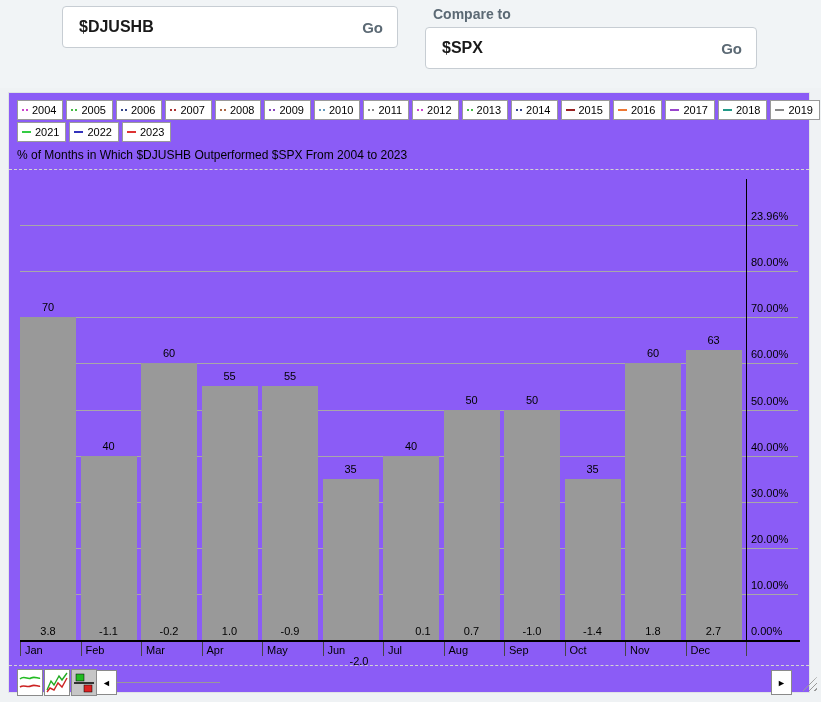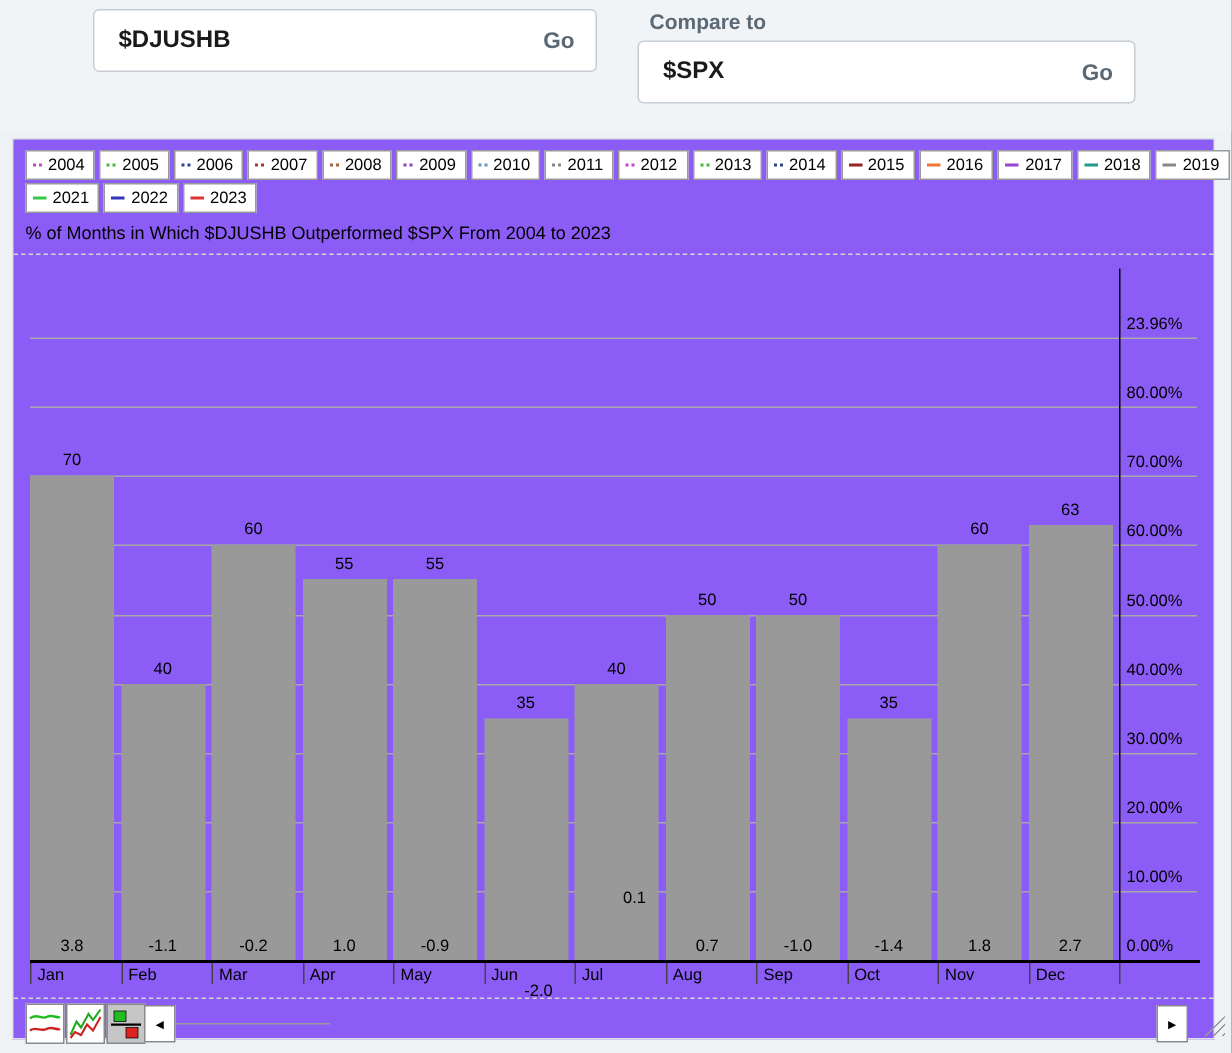--- a/index.html
+++ b/index.html
@@ -230,21 +230,21 @@
     <div class="bar-top-label" style="left: 192.5px; width: 56px; top: 277.45px;">55</div>
     <div class="bar-bot-label" style="left: 192.5px; width: 56px; top: 532px;">1.0</div>
     <div class="bar" style="left: 253px; top: 293.45px; width: 56px; height: 253.55px; background: rgb(153, 153, 153);"></div>
     <div class="bar-top-label" style="left: 253px; width: 56px; top: 277.45px;">55</div>
     <div class="bar-bot-label" style="left: 253px; width: 56px; top: 532px;">-0.9</div>
     <div class="bar" style="left: 313.5px; top: 385.65px; width: 56px; height: 161.35px; background: rgb(153, 153, 153);"></div>
     <div class="bar-top-label" style="left: 313.5px; width: 56px; top: 369.65px;">35</div>
     <div class="bar-bot-label" style="left: 322px; width: 56px; top: 532px; margin-top: 30px;">-2.0</div>
     <div class="bar" style="left: 374px; top: 362.6px; width: 56px; height: 184.4px; background: rgb(153, 153, 153);"></div>
     <div class="bar-top-label" style="left: 374px; width: 56px; top: 346.6px;">40</div>
-    <div class="bar-bot-label" style="left: 374px; width: 80px; top: 500px;">0.1</div>
+    <div class="bar-bot-label" style="left: 374px; width: 80px; top: 532px;">0.1</div>
     <div class="bar" style="left: 434.5px; top: 316.5px; width: 56px; height: 230.5px; background: rgb(153, 153, 153);"></div>
     <div class="bar-top-label" style="left: 434.5px; width: 56px; top: 300.5px;">50</div>
     <div class="bar-bot-label" style="left: 434.5px; width: 56px; top: 532px;">0.7</div>
     <div class="bar" style="left: 495px; top: 316.5px; width: 56px; height: 230.5px; background: rgb(153, 153, 153);"></div>
     <div class="bar-top-label" style="left: 495px; width: 56px; top: 300.5px;">50</div>
     <div class="bar-bot-label" style="left: 495px; width: 56px; top: 532px;">-1.0</div>
     <div class="bar" style="left: 555.5px; top: 385.65px; width: 56px; height: 161.35px; background: rgb(153, 153, 153);"></div>
     <div class="bar-top-label" style="left: 555.5px; width: 56px; top: 369.65px;">35</div>
     <div class="bar-bot-label" style="left: 555.5px; width: 56px; top: 532px;">-1.4</div>
     <div class="bar" style="left: 616px; top: 270.4px; width: 56px; height: 276.6px; background: rgb(153, 153, 153);"></div>

